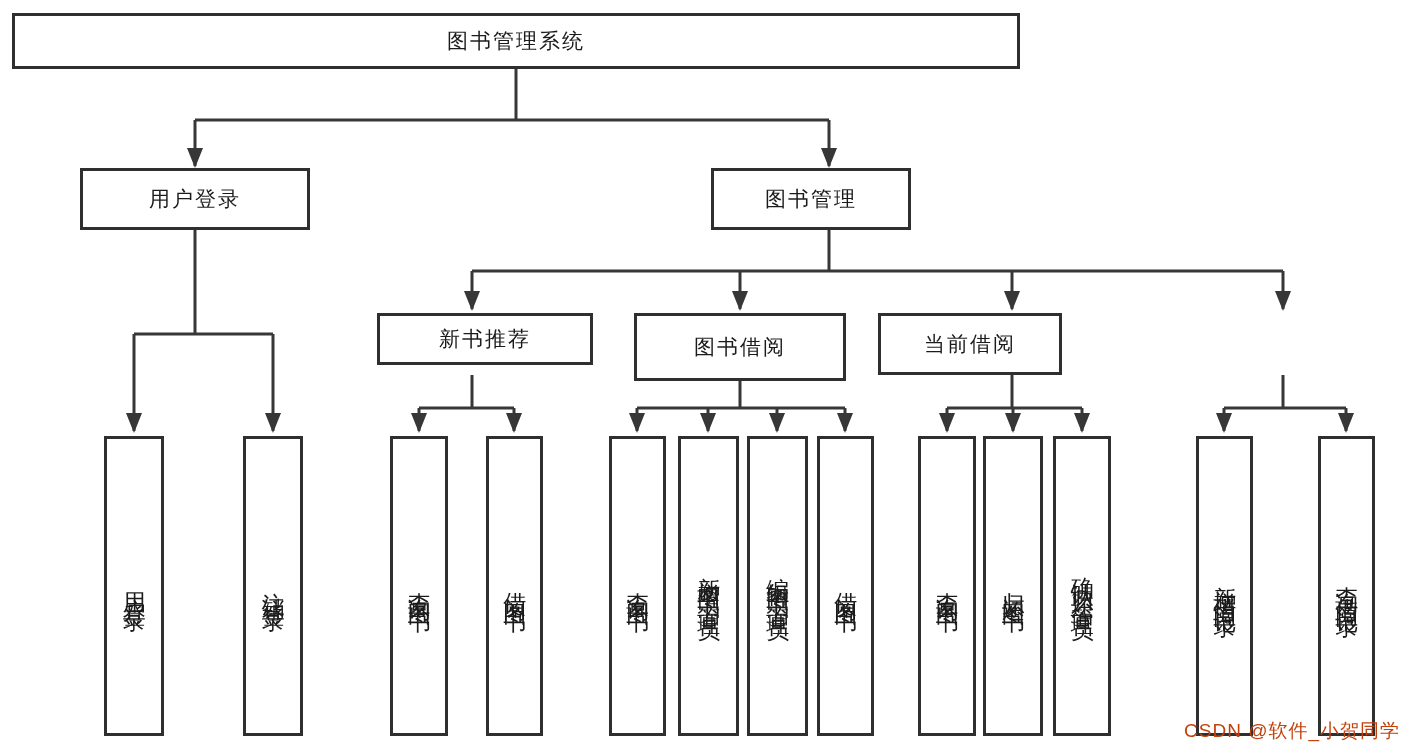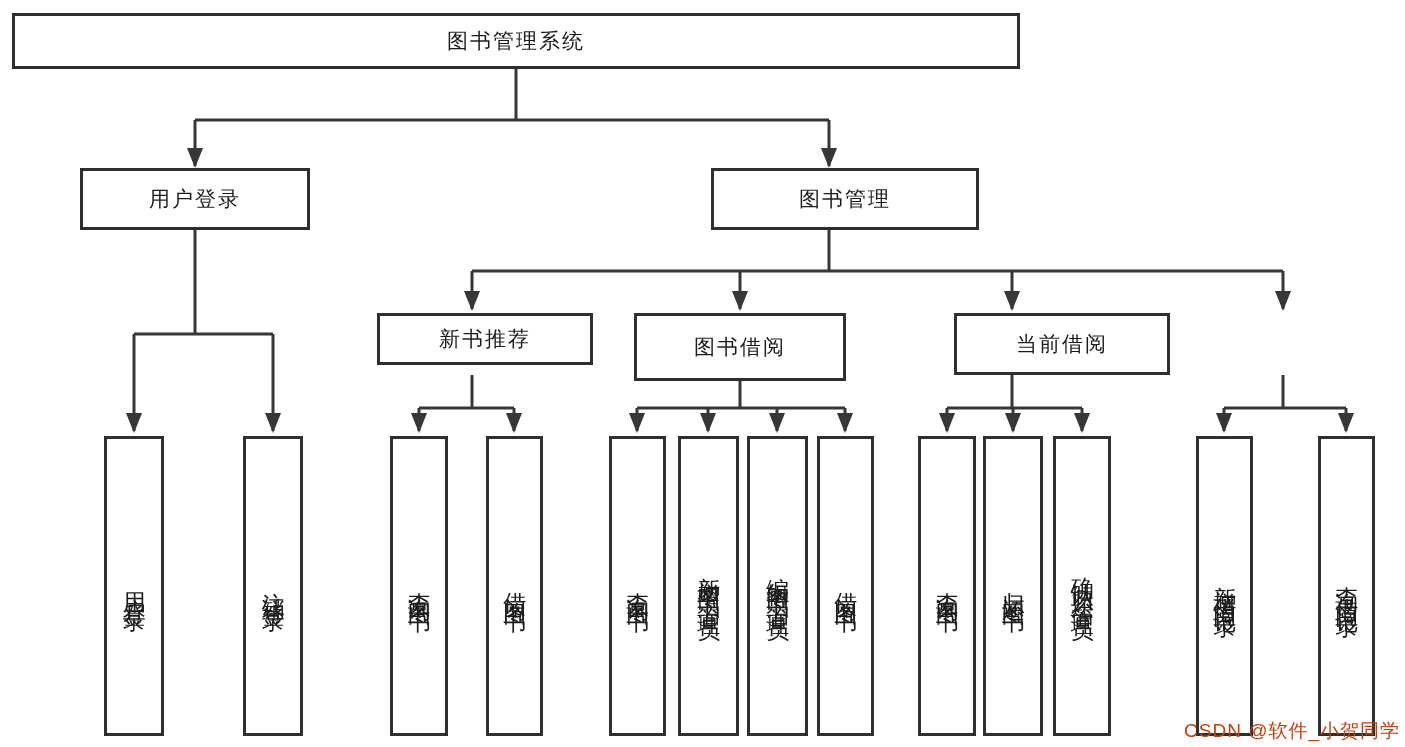--- a/index.html
+++ b/index.html
@@ -90,25 +90,25 @@
 
     <path class="wire" d="M1283,375 L1283,408"></path>
     <path class="wire" d="M1224,408 L1346,408"></path>
     <path class="wire" d="M1224,408 L1224,431" marker-end="url(#arw)"></path>
     <path class="wire" d="M1346,408 L1346,431" marker-end="url(#arw)"></path>
   </svg>
 
   <div class="node" style="left:12px;top:13px;width:1008px;height:56px">图书管理系统</div>
 
   <div class="node" style="left:80px;top:168px;width:230px;height:62px">用户登录</div>
-  <div class="node" style="left:711px;top:168px;width:268px;height:62px">图书管理</div>
+  <div class="node" style="left:711px;top:168px;width:200px;height:62px">图书管理</div>
 
   <div class="node" style="left:377px;top:313px;width:216px;height:52px">新书推荐</div>
   <div class="node" style="left:634px;top:313px;width:212px;height:68px">图书借阅</div>
-  <div class="node" style="left:954px;top:313px;width:216px;height:62px">当前借阅</div>
+  <div class="node" style="left:878px;top:313px;width:184px;height:62px">当前借阅</div>
 
   <div class="node v" style="left:104px;top:436px;width:60px;height:300px">用户登录</div>
   <div class="node v" style="left:243px;top:436px;width:60px;height:300px">注销登录</div>
 
   <div class="node v" style="left:390px;top:436px;width:58px;height:300px">查询图书</div>
   <div class="node v" style="left:486px;top:436px;width:57px;height:300px">借阅图书</div>
 
   <div class="node v" style="left:609px;top:436px;width:57px;height:300px">查询图书</div>
   <div class="node v" style="left:678px;top:436px;width:61px;height:300px">新增图书（管理员）</div>
   <div class="node v" style="left:747px;top:436px;width:61px;height:300px">编辑图书（管理员）</div>

